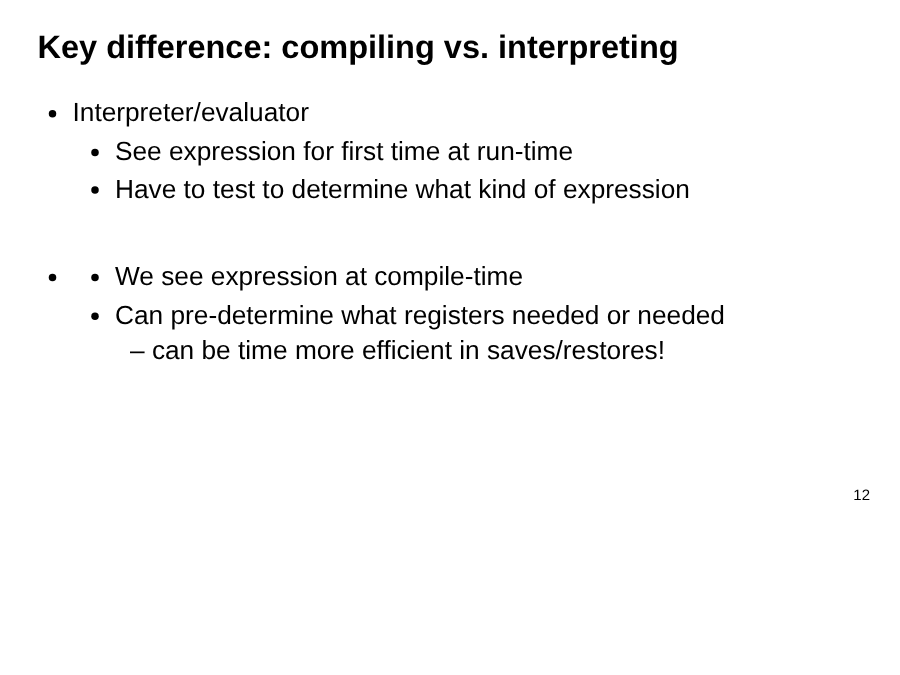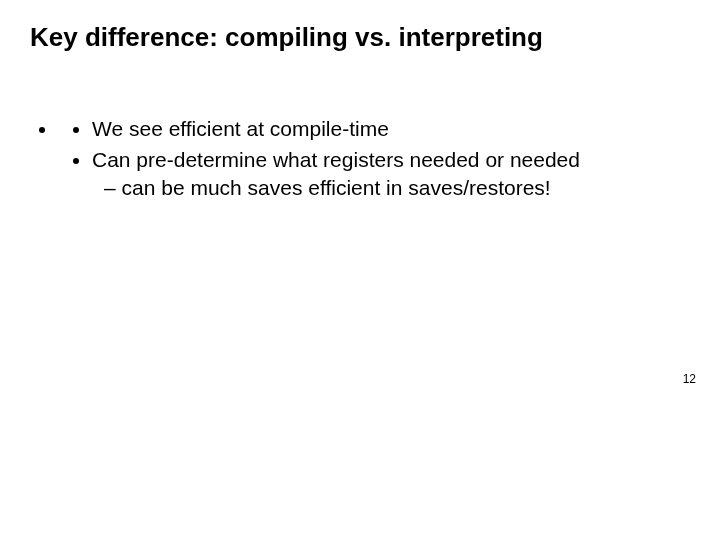--- a/index.html
+++ b/index.html
@@ -45,40 +45,49 @@
   }
   .dash-line {
     padding-left: 12px;
   }
   .section-gap {
     height: 36px;
   }
   .pagenum {
     position: absolute;
     right: 24px;
-    bottom: 18px;
+    bottom: 1px;
     font-size: 12px;
   }
 </style>
 </head>
 <body>
 
 <div class="slide">
 
   <h1 class="title">Key difference: compiling vs. interpreting</h1>
 
+  <ul class="top">
+    <li>
+      <span>Interpreter/evaluator</span>
+      <ul class="sub">
+        <li>See expression for first time at run-time</li>
+        <li>Have to test to determine what kind of expression</li>
+      </ul>
+    </li>
+  </ul>
 
   <div class="section-gap"></div>
 
   <ul class="top">
     <li>
       <ul class="sub">
-        <li>We see efficient at compile-time</li>
+        <li>We see expression at compile-time</li>
         <li>
           <span>Can pre-determine what registers needed or needed</span>
-          <div class="dash-line">– can be much saves efficient in saves/restores!</div>
+          <div class="dash-line">– can be time more efficient in saves/restores!</div>
         </li>
       </ul>
     </li>
   </ul>
 
   <div class="pagenum">12</div>
 </div>
 
 </body></html>

